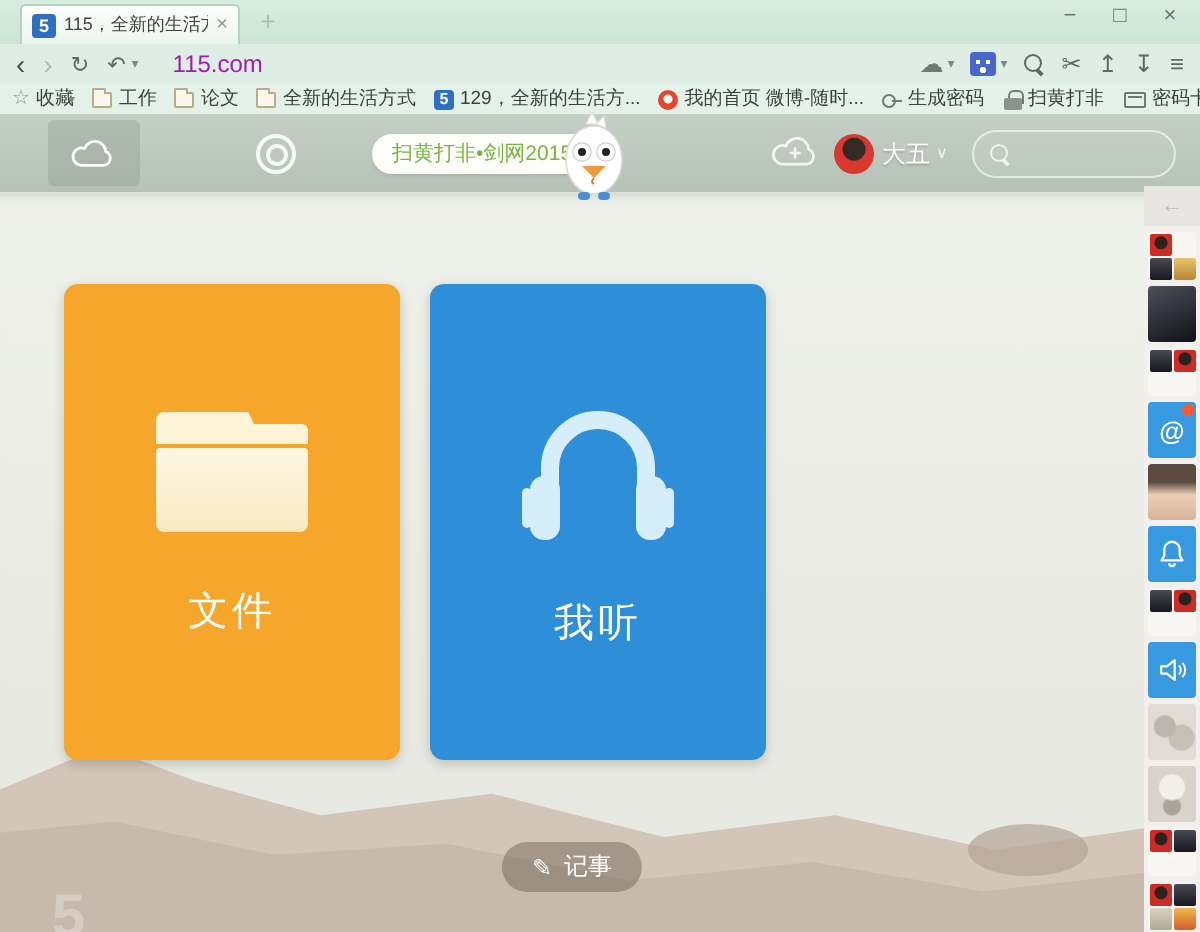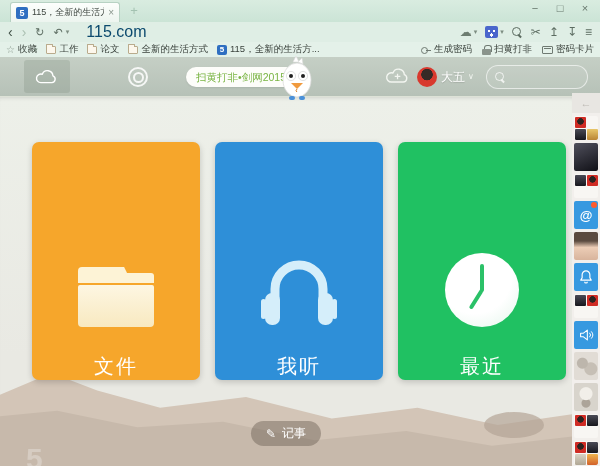--- a/index.html
+++ b/index.html
@@ -22,21 +22,21 @@
   .winctl { position:absolute; right:8px; top:2px; display:flex; gap:11px; color:#67776c; font-size:11px; }
   .winctl span { width:14px; text-align:center; cursor:default; }
 
   .toolbar { position:absolute; left:0; top:22px; width:600px; height:20px; background:#dfeee5;
     display:flex; align-items:center; padding:0 8px; gap:9px; font-size:12px; color:#5c6c61; }
   .nav-back { color:#3f4f45; font-size:14px; line-height:1; }
   .nav-fwd { color:#abc0b2; font-size:14px; line-height:1; }
   .nav-reload { font-size:11px; }
   .nav-hist { font-size:11px; }
   .mini-caret { font-size:7px; color:#7d8d81; margin-left:-6px; }
-  .url { font-size:16px; color:#0c4a6e; margin-left:8px; flex:0 1 auto; white-space:nowrap;text-align:center; }
+  .url { font-size:12px; color:#a21caf; margin-left:8px; flex:0 1 auto; white-space:nowrap;text-align:center; }
   .tb-right { margin-left:auto; display:flex; align-items:center; gap:8px; }
   .cloud-glyph { font-size:12px; color:#6c7c70; }
   .ext-icon { width:13px; height:12px; border-radius:2px; background:#4a66cc;
     background-image:radial-gradient(circle 2px at 4px 5px,#fff 60%,transparent 61%),
                      radial-gradient(circle 2px at 9px 5px,#fff 60%,transparent 61%),
                      radial-gradient(circle 2.5px at 6.5px 9px,#fff 60%,transparent 61%); }
   .mag { position:relative; width:11px; height:11px; }
   .mag::before { content:""; position:absolute; left:0; top:0; width:7px; height:7px;
     border:1.5px solid #5c6c61; border-radius:50%; }
   .mag::after { content:""; position:absolute; left:7px; top:7px; width:4px; height:1.5px;
@@ -96,21 +96,21 @@
   .hill { position:absolute; left:0; bottom:0; width:100%; }
   .hill1 { height:108px; background:#d3c5b7;
     clip-path:polygon(0 34%,9% 14%,17% 30%,28% 46%,43% 36%,58% 56%,73% 46%,87% 62%,100% 52%,100% 100%,0 100%); }
   .hill2 { height:92px; background:#c7b9ab;
     clip-path:polygon(0 46%,10% 40%,24% 58%,39% 52%,55% 72%,71% 62%,86% 78%,100% 68%,100% 100%,0 100%); }
   .hill-blob { position:absolute; right:28px; bottom:28px; width:60px; height:26px; border-radius:50%;
     background:#b3a496; opacity:.7; }
 
   .cards { position:absolute; left:32px; top:45px; display:flex; gap:15px; }
   .card { width:168px; height:238px; border-radius:7px; box-shadow:0 2px 6px rgba(0,0,0,.18);
-    display:flex; flex-direction:column; align-items:center;justify-content:flex-end; }
+    display:flex; flex-direction:column; align-items:center; }
   .card-label { margin-top:26px; font-size:20px; color:#fff; letter-spacing:2px; }
 
   .folder-icon { position:relative; width:76px; height:60px; margin-top:64px; }
   .folder-tab { position:absolute; left:0; top:0; width:44px; height:16px; background:#fdf3d6; border-radius:4px 0 0 0; }
   .folder-slant { position:absolute; left:40px; top:0; width:10px; height:16px; background:#fdf3d6; transform:skewX(26deg); }
   .folder-tabr { position:absolute; left:48px; top:6px; right:0; height:10px; background:#fdf3d6; border-radius:0 3px 0 0; }
   .folder-body { position:absolute; left:0; top:18px; width:76px; height:42px; border-radius:2px 2px 4px 4px;
     background:linear-gradient(#fdf6e2,#f8e9c0); }
 
   .phones-wrap { margin-top:58px; width:92px; height:72px; }
@@ -205,21 +205,25 @@
     <span class="bm">
       <span class="bm-folder"></span>
       <span>论文</span>
     </span>
     <span class="bm">
       <span class="bm-folder"></span>
       <span>全新的生活方式</span>
     </span>
     <span class="bm">
       <span class="favicon-mini">5</span>
-      <span>115，全新的生活方...</span>
+      <span>129，全新的生活方...</span>
+    </span>
+    <span class="bm">
+      <span class="weibo-icon"></span>
+      <span>我的首页 微博-随时...</span>
     </span>
     <span class="bm-right">
       <span class="bm">
         <span class="key-icon"></span>
         <span>生成密码</span>
       </span>
       <span class="bm">
         <span class="lock-icon"></span>
         <span>扫黄打非</span>
       </span>
@@ -289,27 +293,20 @@
           <svg class="phones-wrap" viewBox="0 0 92 72">
             <path d="M22 52 V34 a24 24 0 0 1 48 0 V52" fill="none" stroke="#d5eefa" stroke-width="9" stroke-linecap="round"></path>
             <rect x="12" y="38" width="15" height="32" rx="7" fill="#d5eefa"></rect>
             <rect x="65" y="38" width="15" height="32" rx="7" fill="#d5eefa"></rect>
             <rect x="8" y="44" width="5" height="20" rx="2.5" fill="#d5eefa"></rect>
             <rect x="79" y="44" width="5" height="20" rx="2.5" fill="#d5eefa"></rect>
           </svg>
           <div class="card-label">我听</div>
         </div>
 
-        <div class="card" style="background-color: rgb(32, 193, 98);">
-          <div class="clock-face">
-            <div class="hand hand-up"></div>
-            <div class="hand hand-dl"></div>
-          </div>
-          <div class="card-label">最近</div>
-        </div>
       </div>
 
       <div class="note-btn">
         <span class="note-pencil">✎</span>
         <span>记事</span>
       </div>
 
       <div class="watermark">5</div>
     </div>
 

